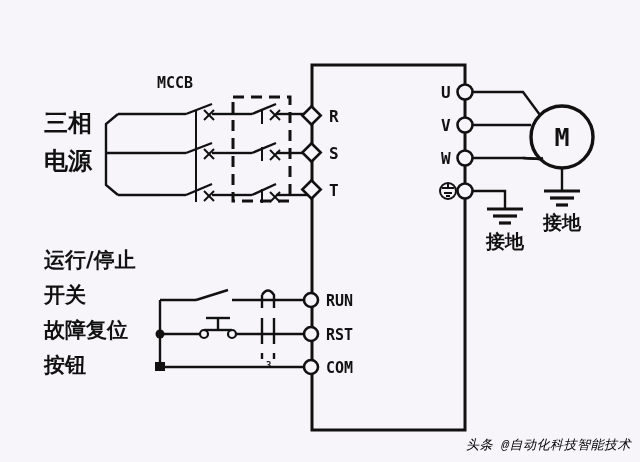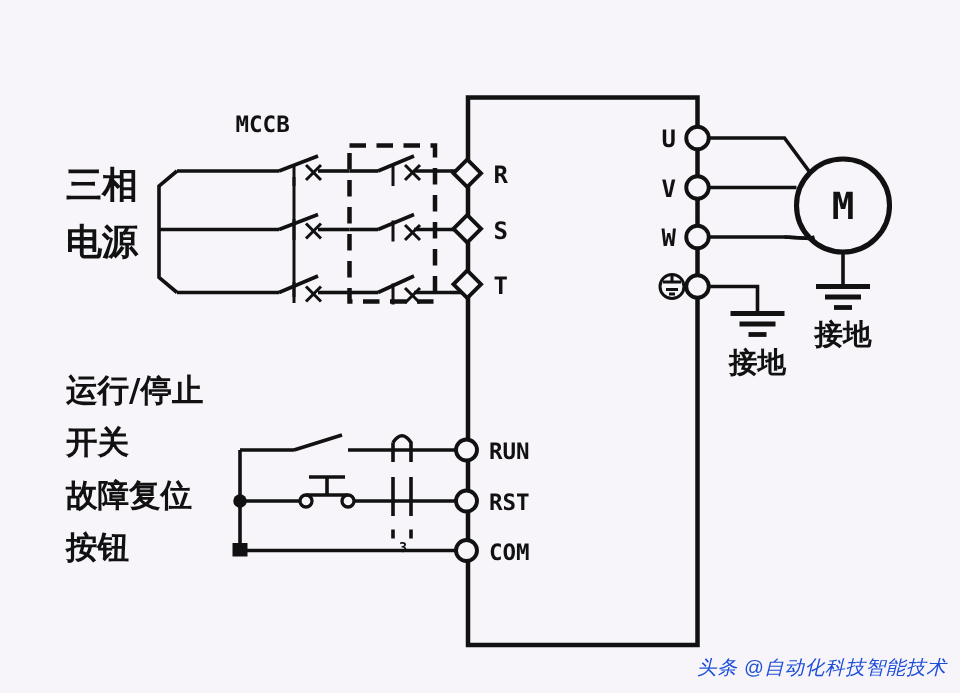--- a/index.html
+++ b/index.html
@@ -18,22 +18,22 @@
   .dash{stroke:#111;fill:none;stroke-width:3;stroke-dasharray:11 7;}
   .term{stroke:#111;fill:#f7f5fa;stroke-width:2.6;}
   .dot{fill:#111;}
   .opencirc{stroke:#111;fill:#f7f5fa;stroke-width:2.2;}
   .motor{stroke:#111;fill:none;stroke-width:3.4;}
   .gnd{stroke:#111;stroke-width:3.2;stroke-linecap:butt;}
   .lbl-cn{font-family:"DejaVu Sans","Liberation Sans",sans-serif;font-weight:700;fill:#111;}
   .lbl-en{font-family:"DejaVu Sans Mono","Liberation Mono",monospace;font-weight:700;fill:#111;}
   .watermark{
     position:absolute;right:9px;bottom:8px;
-    font-family:Liberation Sans, sans-serif;
-    font-size:13px;color:#1d4ed8;font-style:italic;white-space:nowrap;
+    font-family:Liberation Mono, monospace;
+    font-size:13px;color:#000000;font-style:italic;white-space:nowrap;
     letter-spacing:.5px;
   }
 </style>
 </head>
 <body>
 
 <div id="stage">
 <svg viewBox="0 0 640 462" xmlns="http://www.w3.org/2000/svg">
 
   <g>

